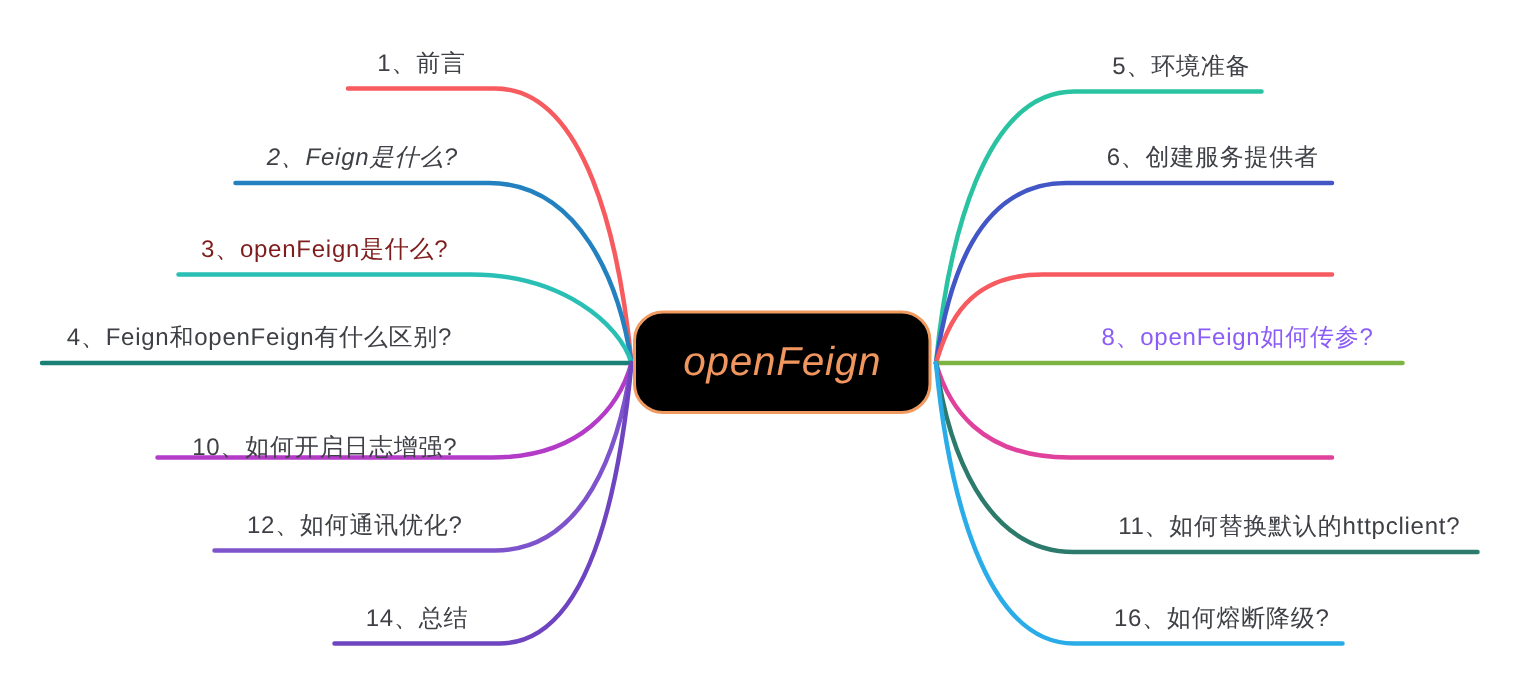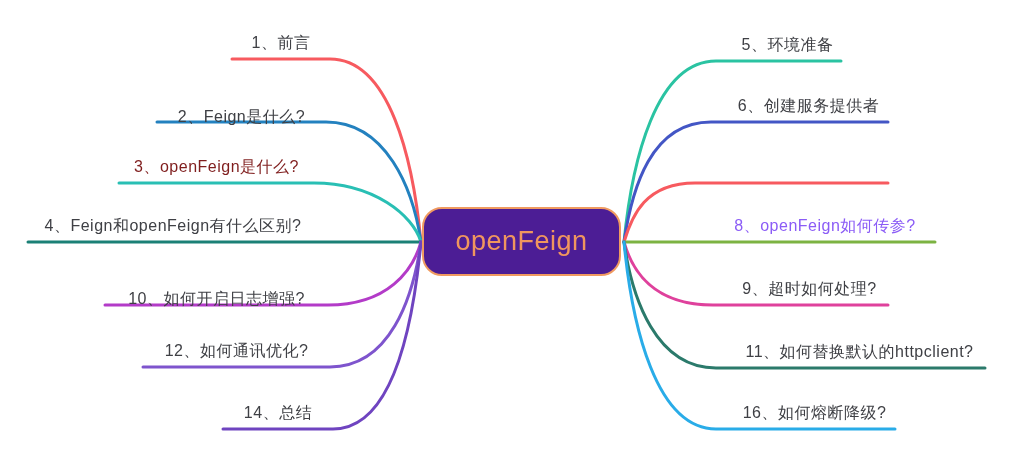--- a/index.html
+++ b/index.html
@@ -66,28 +66,27 @@
       <path d="M 841 61 H 716 C 656 61, 632 160.55, 624 242" fill="none" stroke="#2ac3a2" stroke-width="3" stroke-linecap="round"></path>
       <path d="M 888 122 H 711 C 651 122, 632 188, 624 242" fill="none" stroke="#4356c5" stroke-width="3" stroke-linecap="round"></path>
       <path d="M 888 183 H 695 C 645.3 183, 632 215.45, 624 242" fill="none" stroke="#f75a5f" stroke-width="3" stroke-linecap="round"></path>
       <path d="M 624 242 L 935 242" fill="none" stroke="#7cb342" stroke-width="3" stroke-linecap="round"></path>
       <path d="M 888 305 H 713 C 653 305, 632 270.35, 624 242" fill="none" stroke="#df419c" stroke-width="3" stroke-linecap="round"></path>
       <path d="M 985 368 H 716 C 656 368, 632 298.7, 624 242" fill="none" stroke="#2b7a6b" stroke-width="3" stroke-linecap="round"></path>
       <path d="M 895 429 H 716 C 656 429, 632 326.15, 624 242" fill="none" stroke="#29ace8" stroke-width="3" stroke-linecap="round"></path>
     </svg>
 
   <div class="topic-label" style="left: 232px; width: 98px; bottom: 407px; color: rgb(63, 64, 69);">1、前言</div>
-  <div class="topic-label" style="left: 157px; width: 169px; bottom: 333px; color: rgb(63, 64, 69);">2、Feign是什么?</div>
+  <div class="topic-label" style="left: 157px; width: 169px; bottom: 344px; color: rgb(63, 64, 69); font-style: italic;">2、Feign是什么?</div>
   <div class="topic-label" style="left: 119px; width: 195px; bottom: 283px; color: #7f1d1d;">3、openFeign是什么?</div>
   <div class="topic-label" style="left: 28px; width: 290px; bottom: 224px; color: rgb(63, 64, 69);">4、Feign和openFeign有什么区别?</div>
   <div class="topic-label" style="left: 105px; width: 223px; bottom: 151px; color: rgb(63, 64, 69);">10、如何开启日志增强?</div>
   <div class="topic-label" style="left: 143px; width: 187px; bottom: 99px; color: rgb(63, 64, 69);">12、如何通讯优化?</div>
   <div class="topic-label" style="left: 223px; width: 110px; bottom: 37px; color: rgb(63, 64, 69);">14、总结</div>
 
   <div class="topic-label" style="left: 734px; width: 107px; bottom: 405px; color: rgb(63, 64, 69);">5、环境准备</div>
   <div class="topic-label" style="left: 729px; width: 159px; bottom: 344px; color: rgb(63, 64, 69);">6、创建服务提供者</div>
   <div class="topic-label" style="left: 714px; width: 222px; bottom: 224px; color: #8b5cf6;">8、openFeign如何传参?</div>
-  <div class="topic-label" style="left: 731px; width: 157px; bottom: 161px; color: rgb(63, 64, 69);">9、超时如何处理?</div>
   <div class="topic-label" style="left: 734px; width: 251px; bottom: 98px; color: rgb(63, 64, 69);">11、如何替换默认的httpclient?</div>
   <div class="topic-label" style="left: 734px; width: 161px; bottom: 37px; color: rgb(63, 64, 69);">16、如何熔断降级?</div>
 
-  <div id="center-node" style="border-color: rgb(240, 154, 96); color: rgb(240, 150, 94); background: #4c1d95;">openFeign</div>
+  <div id="center-node" style="border-color: rgb(240, 154, 96); color: rgb(240, 150, 94); background: #000000; font-style: italic;">openFeign</div>
 </div>
 
 </body></html>

